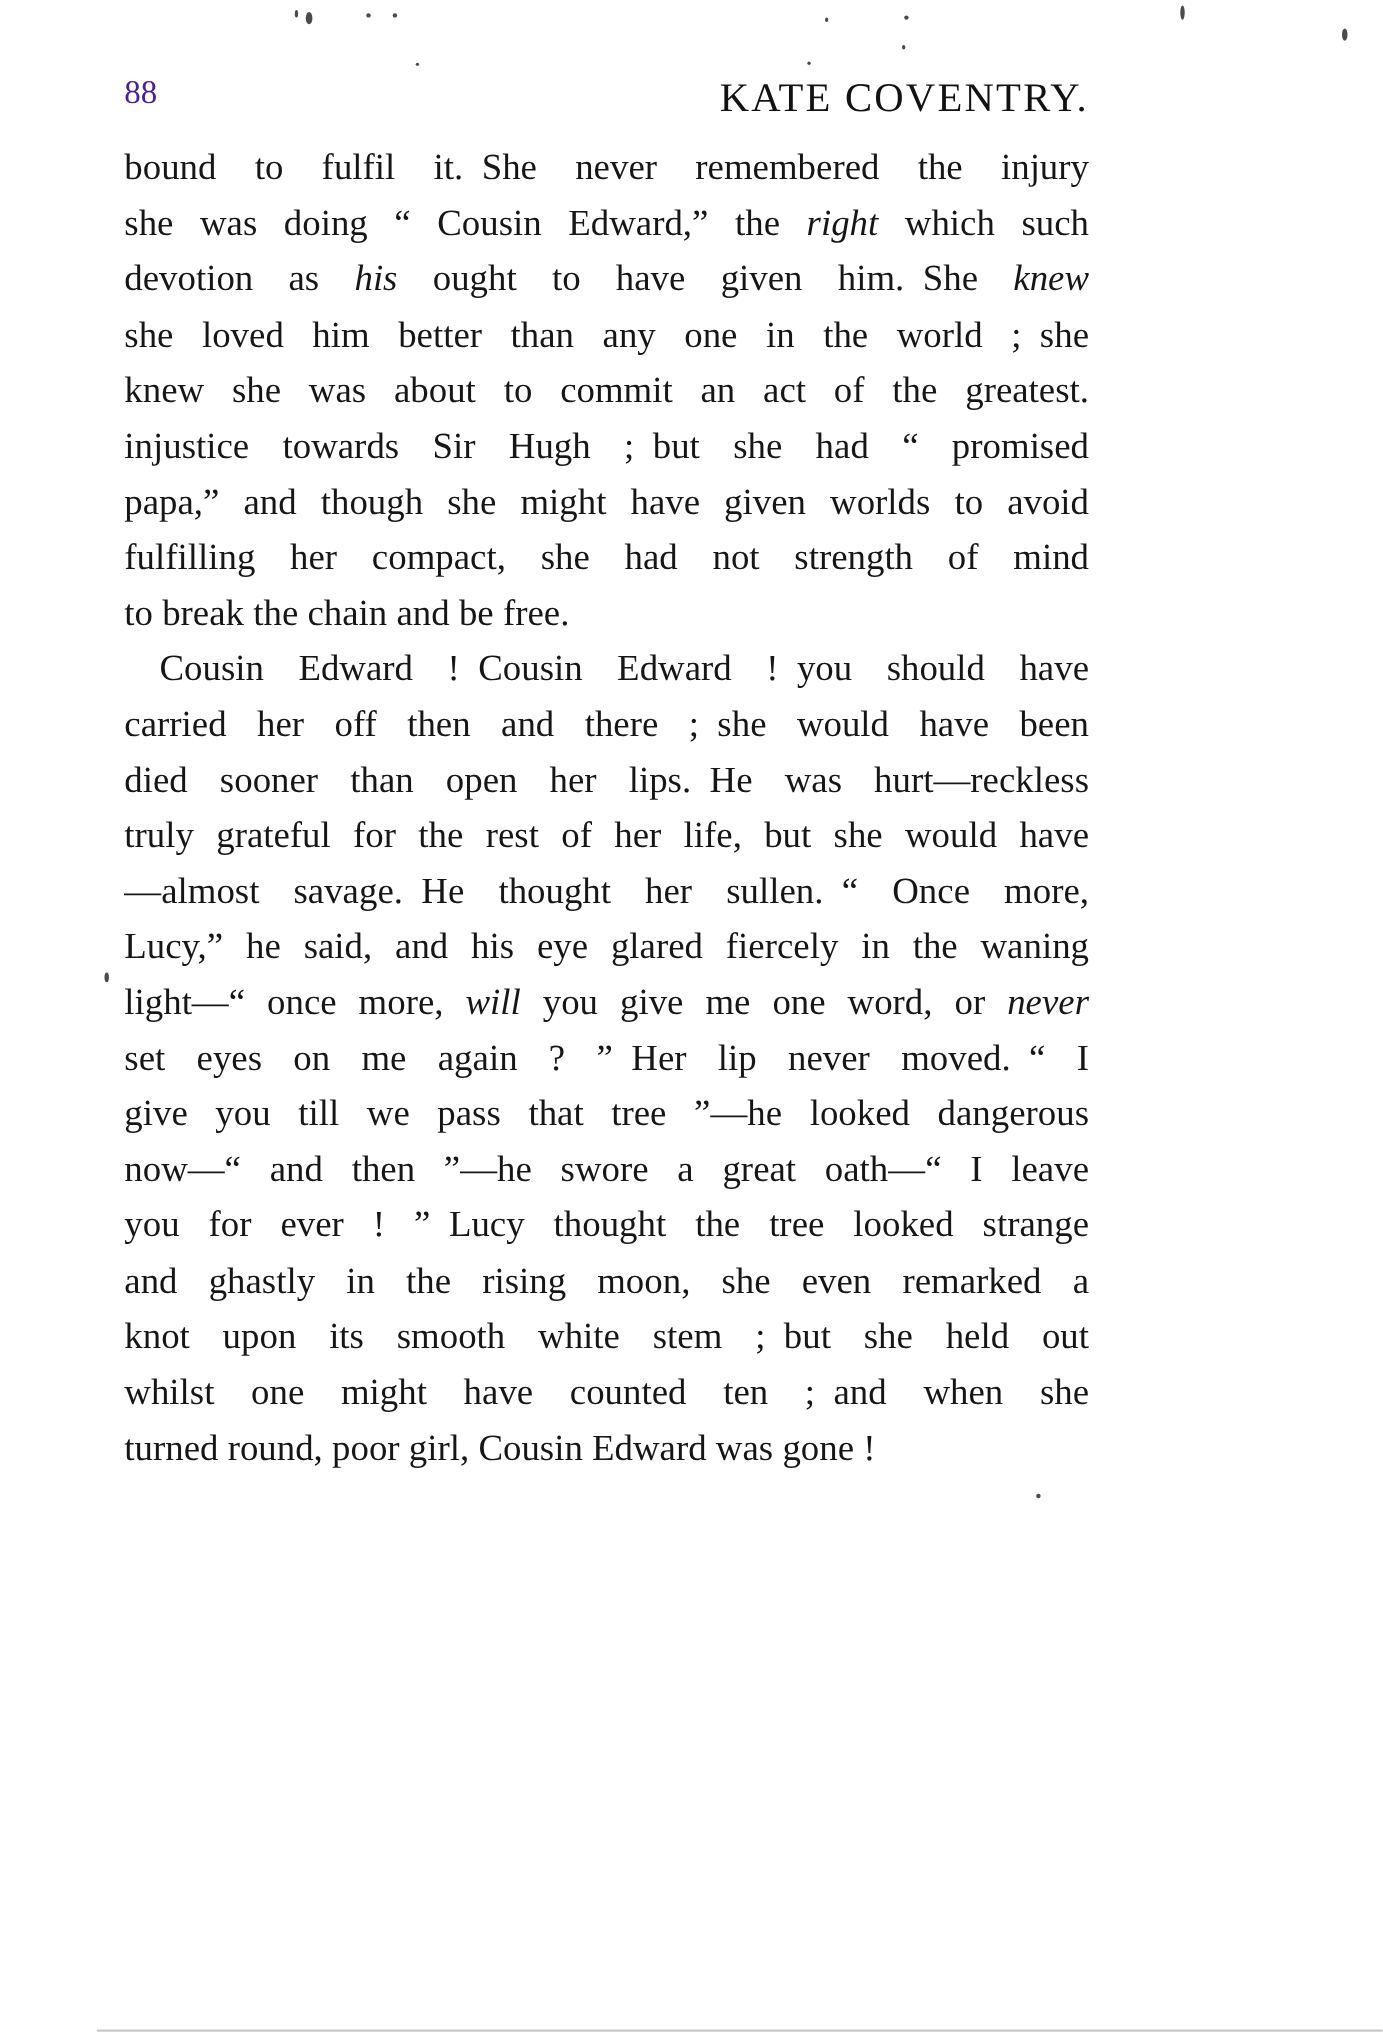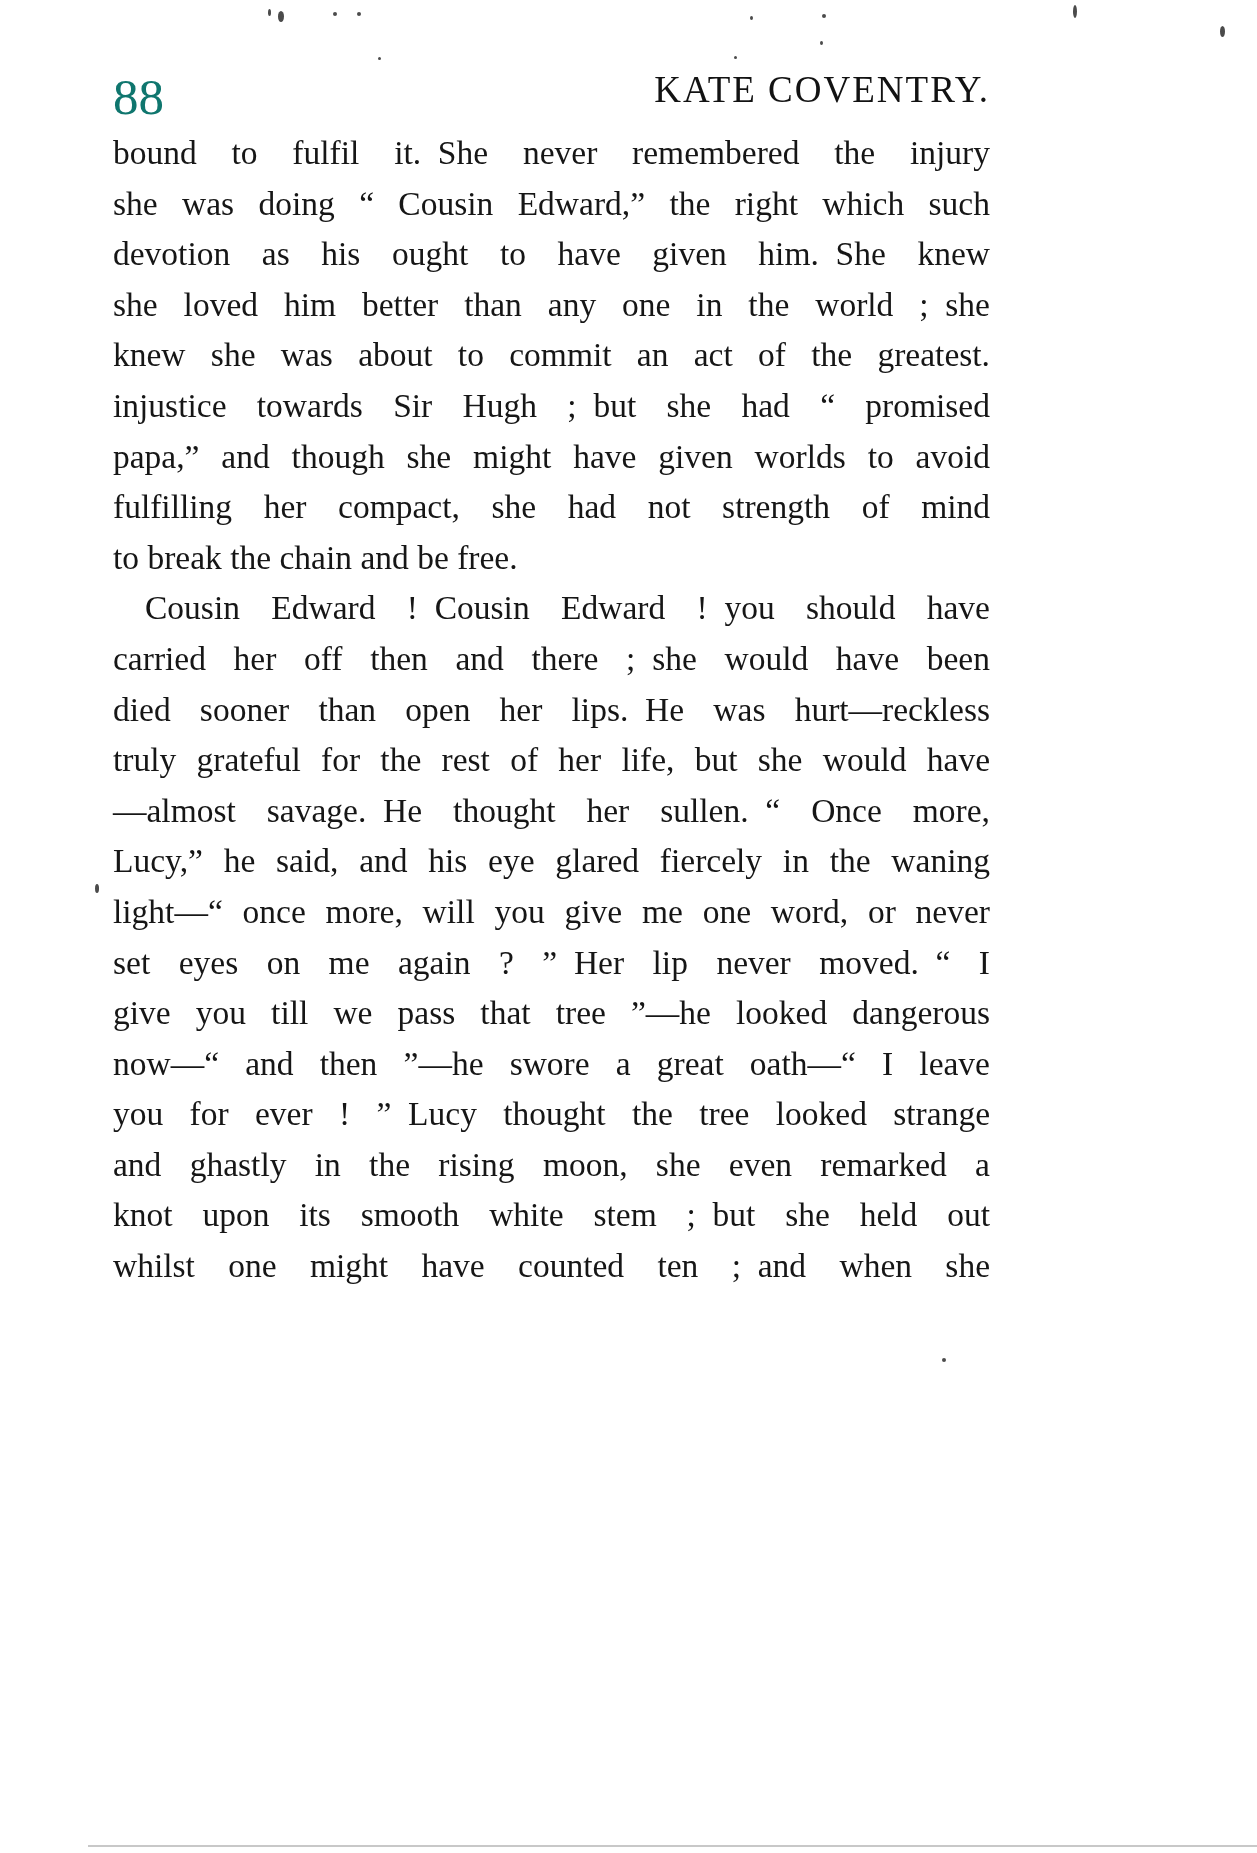--- a/index.html
+++ b/index.html
@@ -11,22 +11,22 @@
     overflow: hidden;
   }
   .page {
     position: relative;
     width: 1257px; height: 1853px;
     background: #ffffff;
   }
   .pagenum {
     position: absolute;
     left: 113px; top: 68px;
-    font-size: 51px;
-    color: #0f766e;
+    font-size: 30px;
+    color: #4c1d95;
   }
   .running-title {
     position: absolute;
     left: 113px; top: 68px;
     width: 877px;
     text-align: right;
     font-size: 37px;
     letter-spacing: 2px;
     color: #121212;
     white-space: nowrap;
@@ -42,21 +42,21 @@
   .line {
     height: 50.6px;
     white-space: nowrap;
   }
   .line.just {
     text-align: justify;
     text-align-last: justify;
     white-space: normal;
   }
   .line.indent { text-indent: 32px; }
-  .it { }
+  .it { font-style: italic; }
   .speck {
     position: absolute;
     background: #2b2b2b;
     border-radius: 50%;
     opacity: 0.85;
   }
   .scanline {
     position: absolute;
     border-radius: 0;
     opacity: 1;
@@ -88,20 +88,21 @@
       <div class="line just"><span>—almost savage. He thought her sullen. “ Once more,</span></div>
       <div class="line just"><span>Lucy,” he said, and his eye glared fiercely in the waning</span></div>
       <div class="line just"><span>light—“ once more, </span><span class="it">will</span><span> you give me one word, or </span><span class="it">never</span></div>
       <div class="line just"><span>set eyes on me again ? ” Her lip never moved. “ I</span></div>
       <div class="line just"><span>give you till we pass that tree ”—he looked dangerous</span></div>
       <div class="line just"><span>now—“ and then ”—he swore a great oath—“ I leave</span></div>
       <div class="line just"><span>you for ever ! ” Lucy thought the tree looked strange</span></div>
       <div class="line just"><span>and ghastly in the rising moon, she even remarked a</span></div>
       <div class="line just"><span>knot upon its smooth white stem ; but she held out</span></div>
       <div class="line just"><span>whilst one might have counted ten ; and when she</span></div>
+      <div class="line"><span>turned round, poor girl, Cousin Edward was gone !</span></div>
     </div>
 
   <div>
       <div class="speck" style="left: 268px; top: 9px; width: 3px; height: 7px;"></div>
       <div class="speck" style="left: 278px; top: 11px; width: 6px; height: 11px;"></div>
       <div class="speck" style="left: 333px; top: 12px; width: 4px; height: 4px;"></div>
       <div class="speck" style="left: 357px; top: 12px; width: 4px; height: 4px;"></div>
       <div class="speck" style="left: 750px; top: 16px; width: 3px; height: 4px;"></div>
       <div class="speck" style="left: 822px; top: 14px; width: 4px; height: 4px;"></div>
       <div class="speck" style="left: 820px; top: 41px; width: 3px; height: 4px;"></div>

